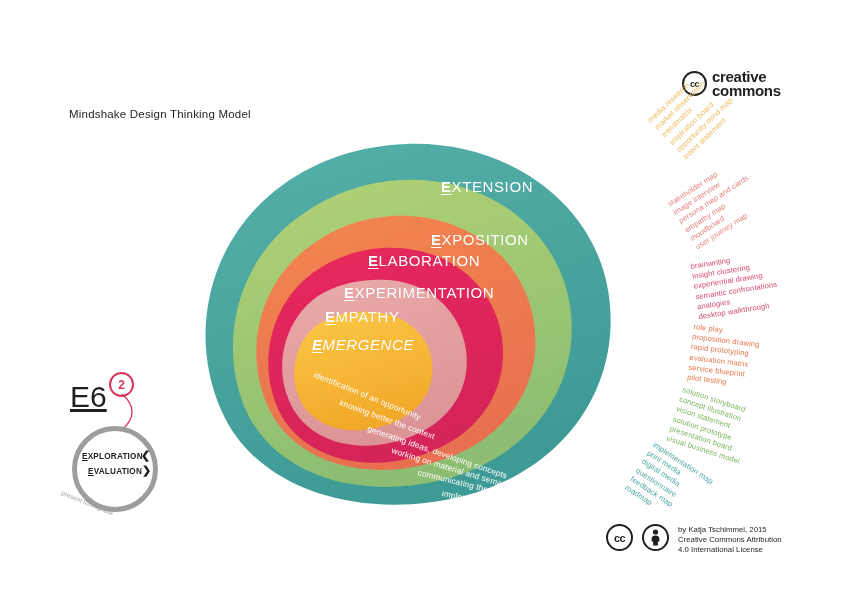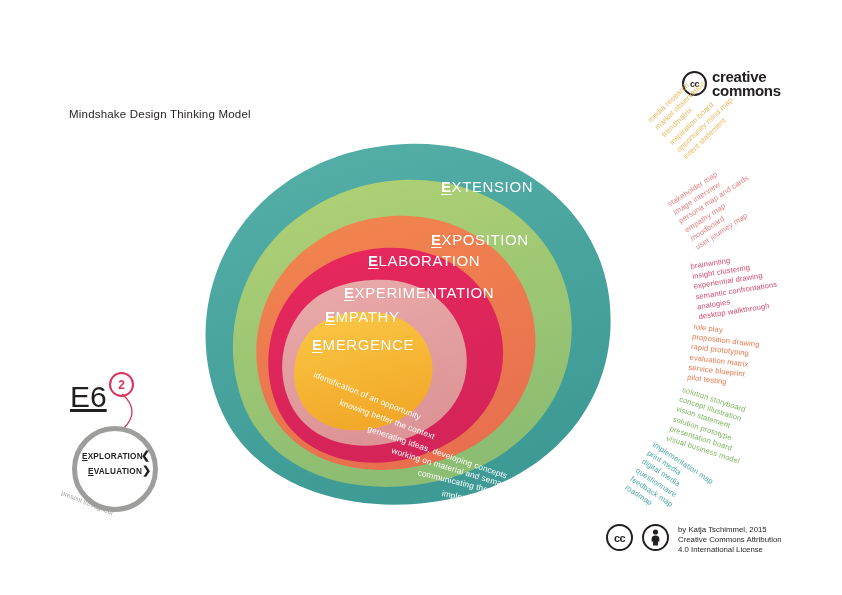--- a/index.html
+++ b/index.html
@@ -162,21 +162,21 @@
     </div>
     <div class="lvl-label" style="left:172px;top:112px;">
       <span class="ul">E</span><span>LABORATION</span>
     </div>
     <div class="lvl-label" style="left:148px;top:144px;">
       <span class="ul">E</span><span>XPERIMENTATION</span>
     </div>
     <div class="lvl-label" style="left:129px;top:168px;">
       <span class="ul">E</span><span>MPATHY</span>
     </div>
-    <div class="lvl-label" style="left:116px;top:196px;">
+    <div class="lvl-label" style="left:116px;top:196px;font-style:italic;">
       <span class="ul">E</span><span>MERGENCE</span>
     </div>
 
     
     <div class="curve-text" style="left:118px;top:229px;transform:rotate(22deg);">identification of an opportunity</div>
     <div class="curve-text" style="left:144px;top:257px;transform:rotate(20deg);">knowing better the context</div>
     <div class="curve-text" style="left:172px;top:283px;transform:rotate(19deg);">generating ideas, developing concepts</div>
     <div class="curve-text" style="left:196px;top:305px;transform:rotate(17deg);">working on material and semantic solutions</div>
     <div class="curve-text" style="left:222px;top:327px;transform:rotate(14deg);">communicating the new concept and solutions</div>
     <div class="curve-text" style="left:246px;top:348px;transform:rotate(11deg);">implementing, observing, improving, growing</div>

